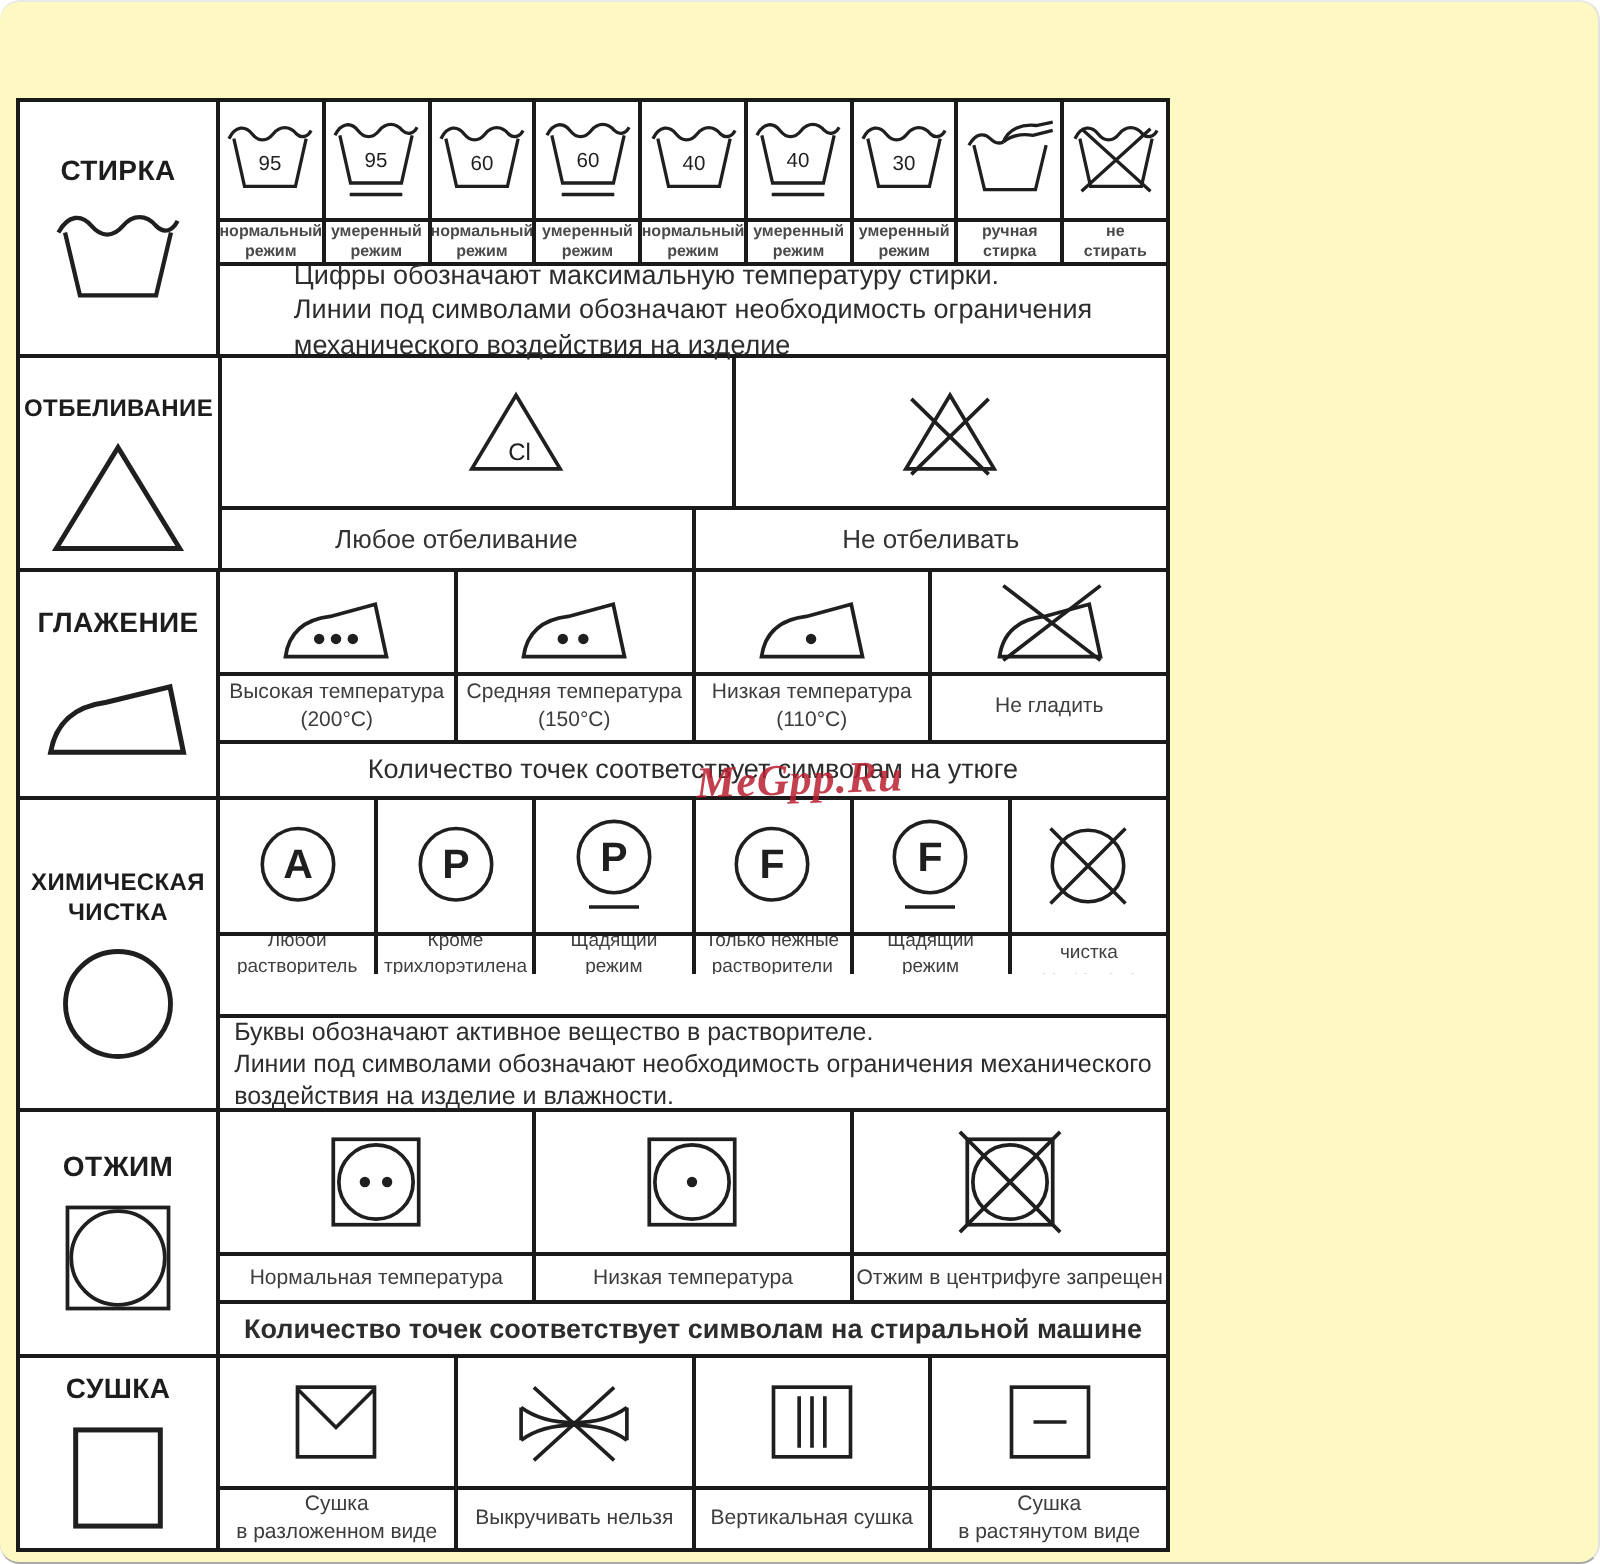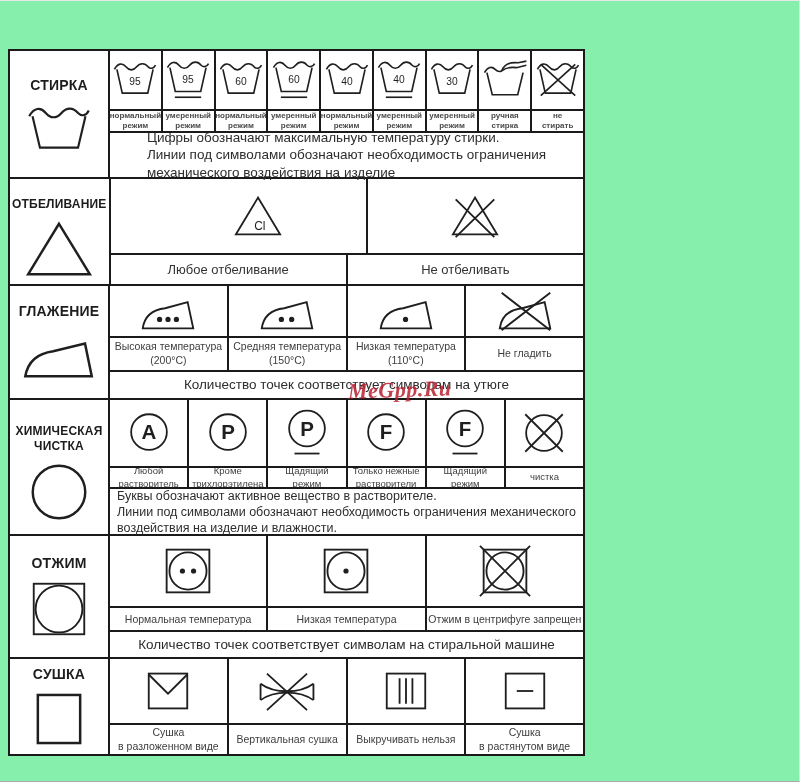--- a/index.html
+++ b/index.html
@@ -1,20 +1,20 @@
 <!DOCTYPE html>
 <html><head>
 <meta charset="utf-8">
 <style>
   * { box-sizing: border-box; margin: 0; padding: 0; }
   html,body { width: 800px; height: 782px; background: #ffffff; }
   body { font-family: "Liberation Sans", sans-serif; position: relative; }
-  .page { position: absolute; inset: 0; background: #86efac;
+  .page { position: absolute; inset: 0; background: #fef9c3;
           border-top: 1px solid #e9e9e9; border-right: 1px solid #e2e2e2;
-          border-bottom: 1px solid #a9a9a9; }
+          border-bottom: 1px solid #a9a9a9; border-radius: 10px; }
   .tbl { position: absolute; left: 8px; top: 48px; width: 577px;
          border: 2px solid #1a1a1a; background: #fff; }
   .row { display: flex; }
   .row + .row { border-top: 2px solid #1a1a1a; }
   .hdr { flex: 0 0 100px; border-right: 2px solid #1a1a1a;
          display: flex; flex-direction: column; align-items: center;
          justify-content: center; gap: 9px; text-align: center; padding: 4px 2px; }
   .title { font-weight: bold; font-size: 14px; color: #1d1d1d;
            white-space: pre-line; line-height: 1.2; letter-spacing: .2px; }
   .title.small { font-size: 12px; margin-top: 12px; }
@@ -24,22 +24,22 @@
   .cell { flex: 1 1 0; display: flex; align-items: center; justify-content: center;
           text-align: center; white-space: pre-line; overflow: hidden; }
   .cell + .cell { border-left: 2px solid #1a1a1a; }
   .cap { display: flex; align-items: center; justify-content: center;
          text-align: left; white-space: pre-line; font-size: 13.5px;
          color: #2d2d2d; line-height: 1.28; }
   
   .r1 .syms { height: 58px; }  .r1 .labels { height: 22px; }  .r1 .cap { height: 46px; }
   .r2 .syms { height: 74px; margin-left: 40px; }  .r2 .labels { height: 31px; }
   .r3 .syms { height: 50px; }  .r3 .labels { height: 34px; }  .r3 .cap { height: 28px; }
-  .r4 .syms { height: 66px; }  .r4 .labels { height: 21px; }  .r4 .cap { height: 47px; }
-  .r5 .syms { height: 70px; }  .r5 .labels { height: 24px; }  .r5 .cap { height: 27px; }
+  .r4 .syms { height: 66px; }  .r4 .labels { height: 21px; }  .r4 .cap { height: 47px; margin-top: 20px; }
+  .r5 .syms { height: 70px; }  .r5 .labels { height: 24px; }  .r5 .cap { height: 27px; font-weight: bold; }
   .r6 .syms { height: 64px; }  .r6 .labels { height: 31px; }
   
   .r1 .labels .cell { font-size: 8px; font-weight: bold; color: #4a4a4a; line-height: 1.25; }
   .r2 .labels .cell { font-size: 13px; color: #333; }
   .r3 .labels .cell { font-size: 10.5px; color: #3d3d3d; line-height: 1.3; }
   .r4 .labels .cell { font-size: 9.5px; color: #3f3f3f; line-height: 1.3; }
   .r5 .labels .cell { font-size: 10.5px; color: #3d3d3d; }
   .r6 .labels .cell { font-size: 10.5px; color: #3d3d3d; line-height: 1.3; }
   .r4 .cap { font-size: 12.5px; }
   
@@ -388,22 +388,22 @@
         <div class="cell">
           <svg width="52" height="44" viewBox="0 0 56 48">
             <rect class="st" x="7" y="5" width="42" height="38"></rect>
             <path class="st" d="M19 24 L37 24" stroke-width="2.6"></path>
           </svg>
         </div>
       </div>
       <div class="cells labels">
         <div class="cell">Сушка
 в разложенном виде</div>
+        <div class="cell">Выкручивать нельзя</div>
         <div class="cell">Вертикальная сушка</div>
-        <div class="cell">Выкручивать нельзя</div>
         <div class="cell">Сушка
 в растянутом виде</div>
       </div>
     </div>
   </div>
 
 </div>
 
 <div class="wm">MeGpp.Ru</div>
 </div>

